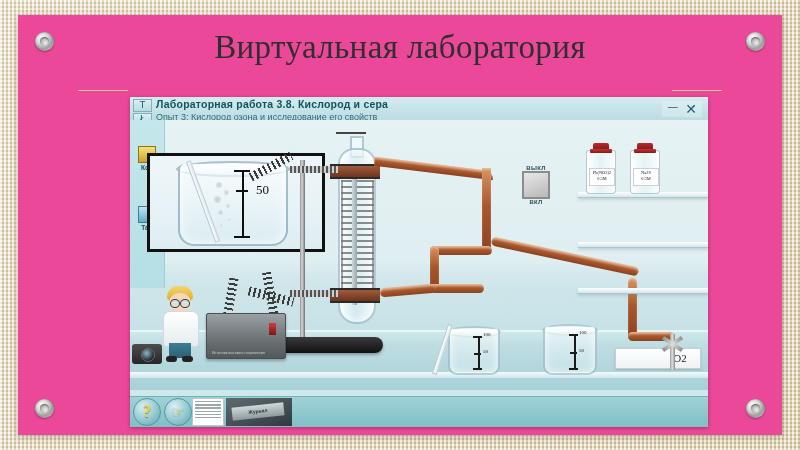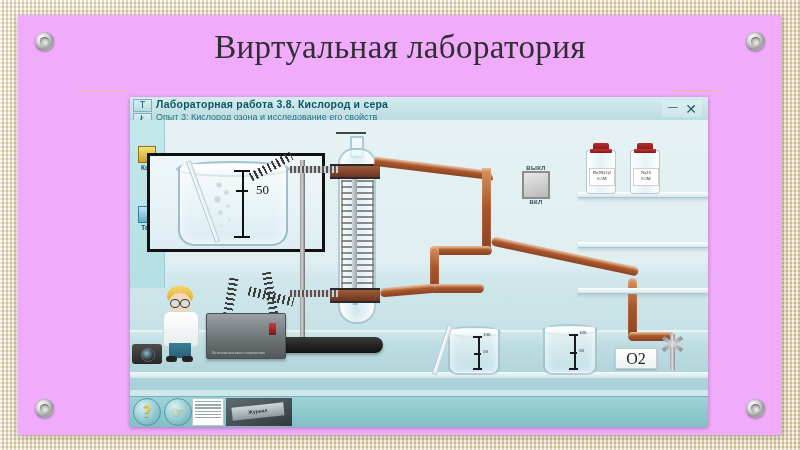--- a/index.html
+++ b/index.html
@@ -15,21 +15,21 @@
       repeating-linear-gradient(0deg, rgba(255,255,255,.45) 0 2px, rgba(160,138,98,.22) 2px 4px),
       linear-gradient(135deg,#f0e6cd 0%, #e6d8b6 50%, #ded0ab 100%);
     position: relative;
   }
 
   
   .slide-panel {
     position: absolute;
     left: 18px; top: 15px;
     width: 764px; height: 420px;
-    background: #f0abfc;
+    background: #ec4899;
     box-shadow: 0 2px 7px rgba(90,75,45,.33);
   }
   .screw {
     position: absolute;
     width: 19px; height: 19px;
     border-radius: 50%;
     background: radial-gradient(circle at 36% 32%, #ffffff 0%, #d8d8d8 34%, #9e9e9e 62%, #c9c9c9 80%, #7e7e7e 100%);
     box-shadow: 0 1px 2px rgba(0,0,0,.33), inset 0 0 2px rgba(0,0,0,.35);
   }
   .screw::after{
@@ -305,21 +305,21 @@
 
   
   .o2-card{
     position:absolute; left:485px; top:228px;
     width:40px; height:19px;
     background:linear-gradient(180deg,#ffffff,#eef2f3);
     border:1px solid #c6cfd2;
     box-shadow:0 1px 2px rgba(0,0,0,.18);
     text-align:center;
     font-family:"Liberation Serif",serif;
-    font-size:16px; line-height:19px; color:#1d1d1d;
+    font-size:11px; line-height:19px; color:#1d1d1d;padding-left:44px;
   }
   .valve{
     position:absolute; left:540px; top:214px; width:5px; height:36px;
     background:linear-gradient(90deg,#9a9a9a,#e0e0e0 45%,#8a8a8a);
   }
   .valve::before{
     content:""; position:absolute; left:-9px; top:8px; width:23px; height:4px;
     background:linear-gradient(90deg,#8e8e8e,#dedede,#8e8e8e);
     transform:rotate(-34deg);
   }

